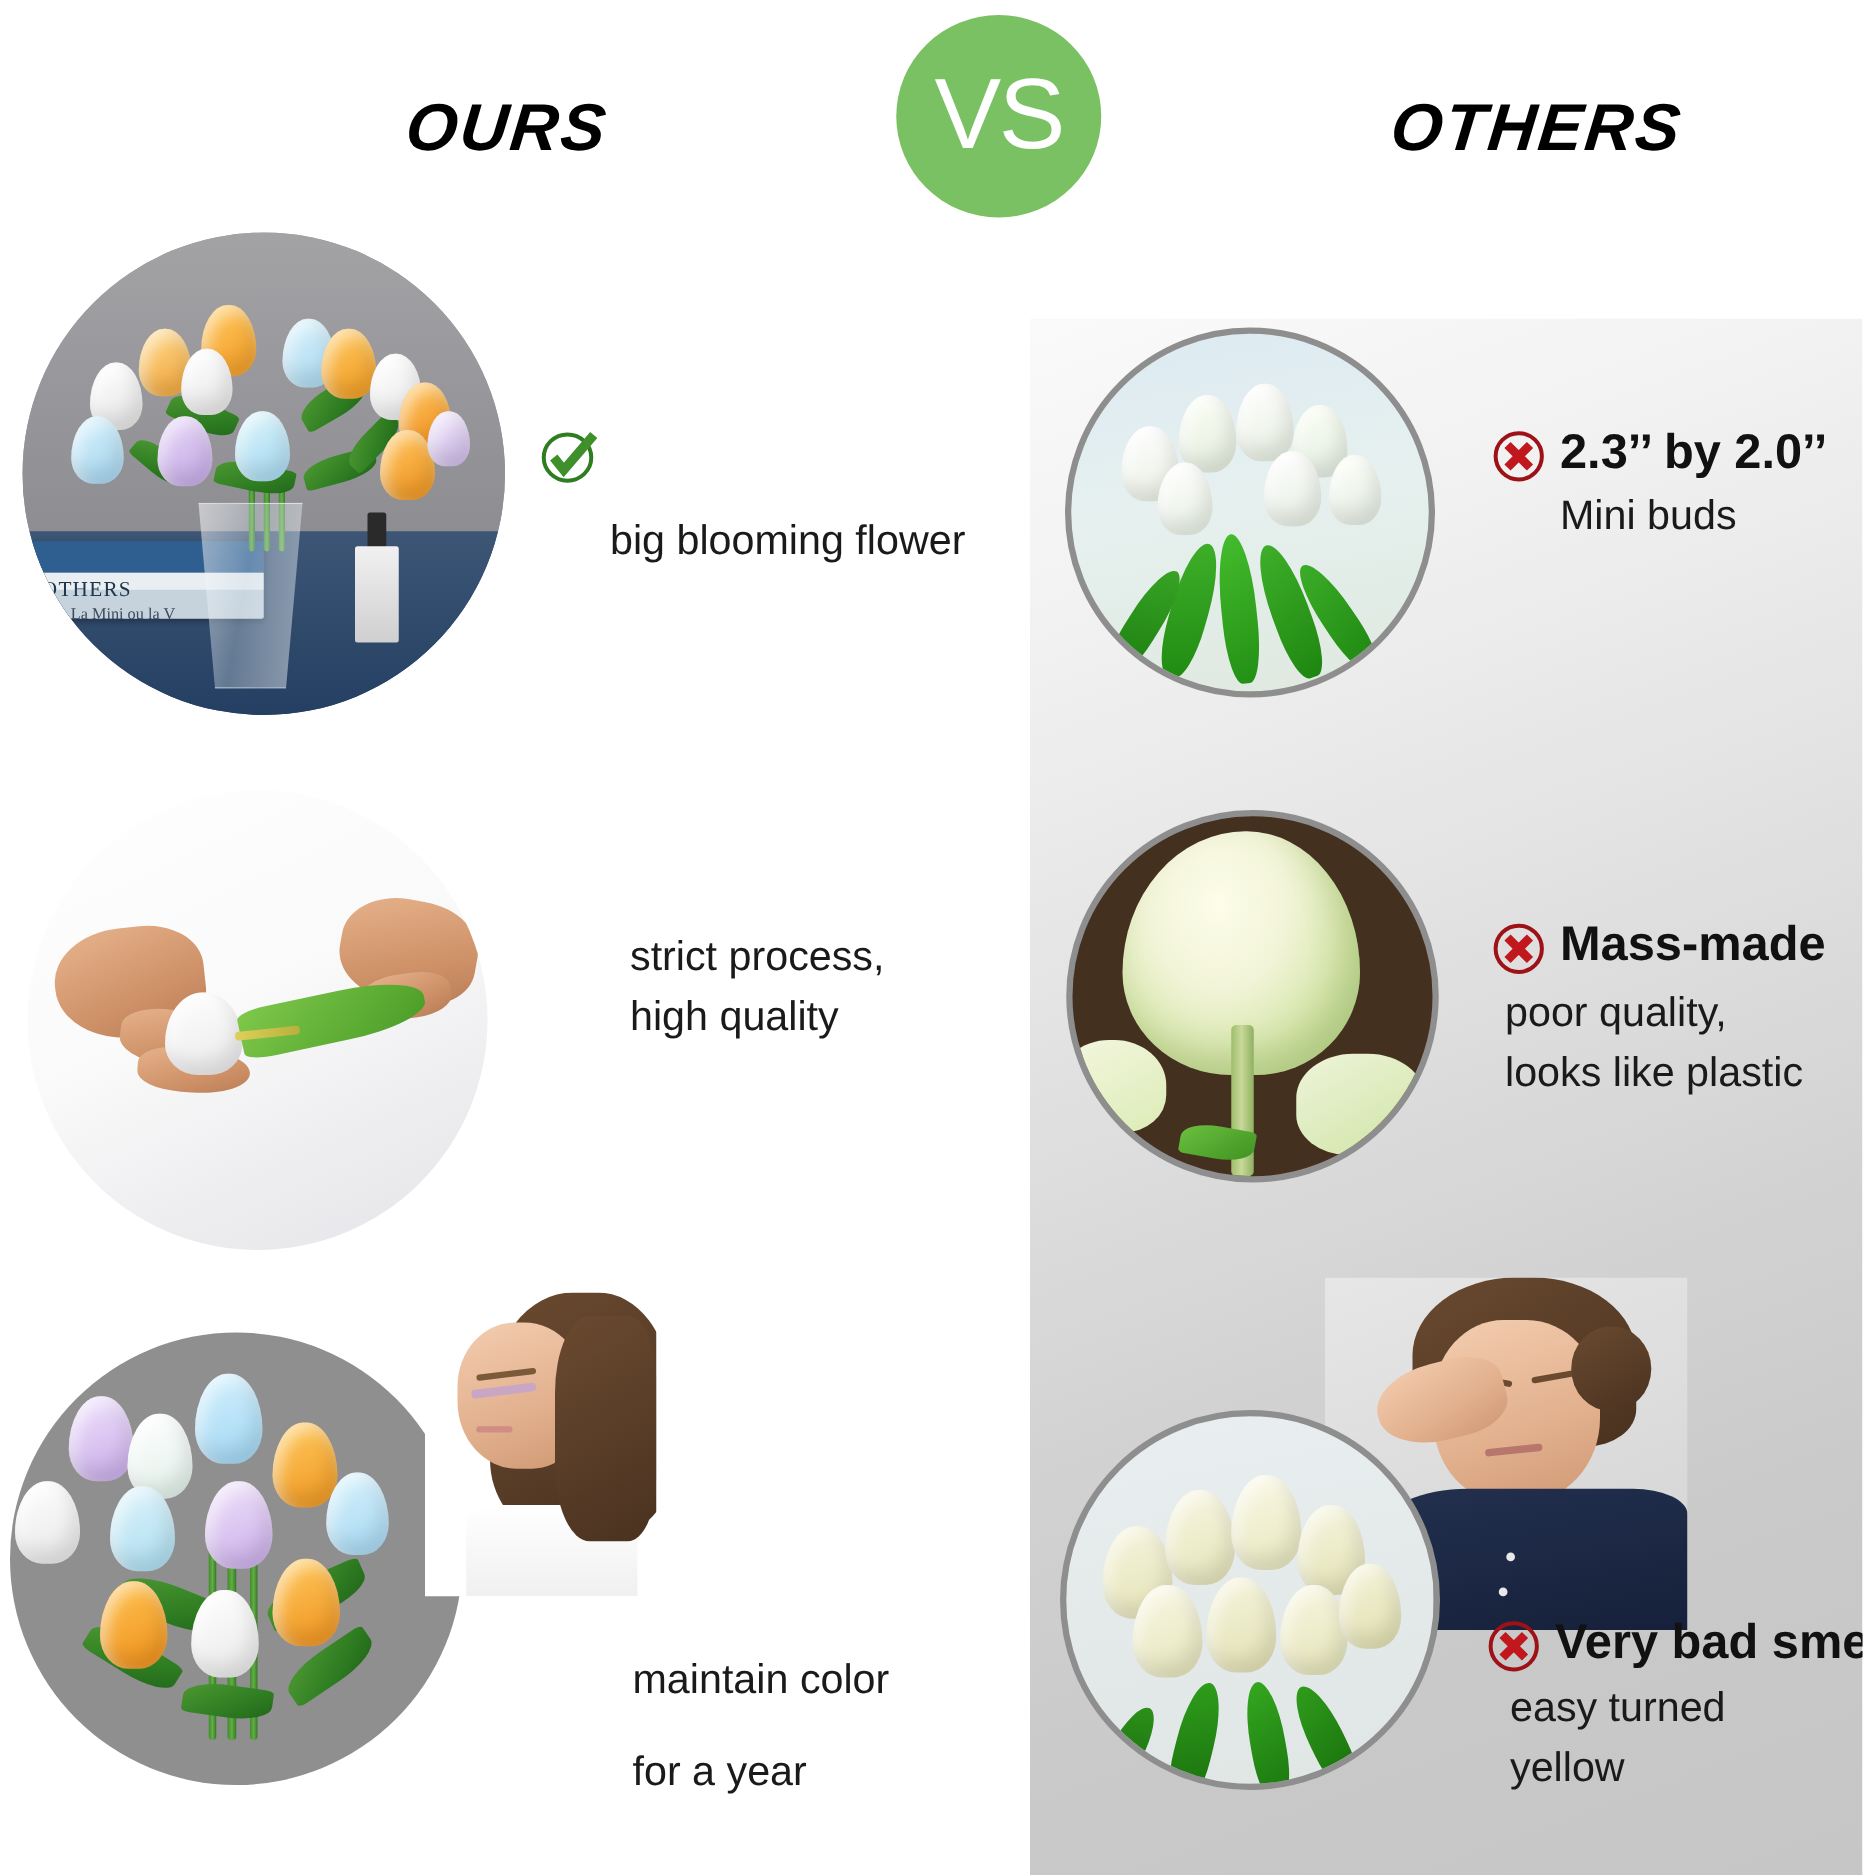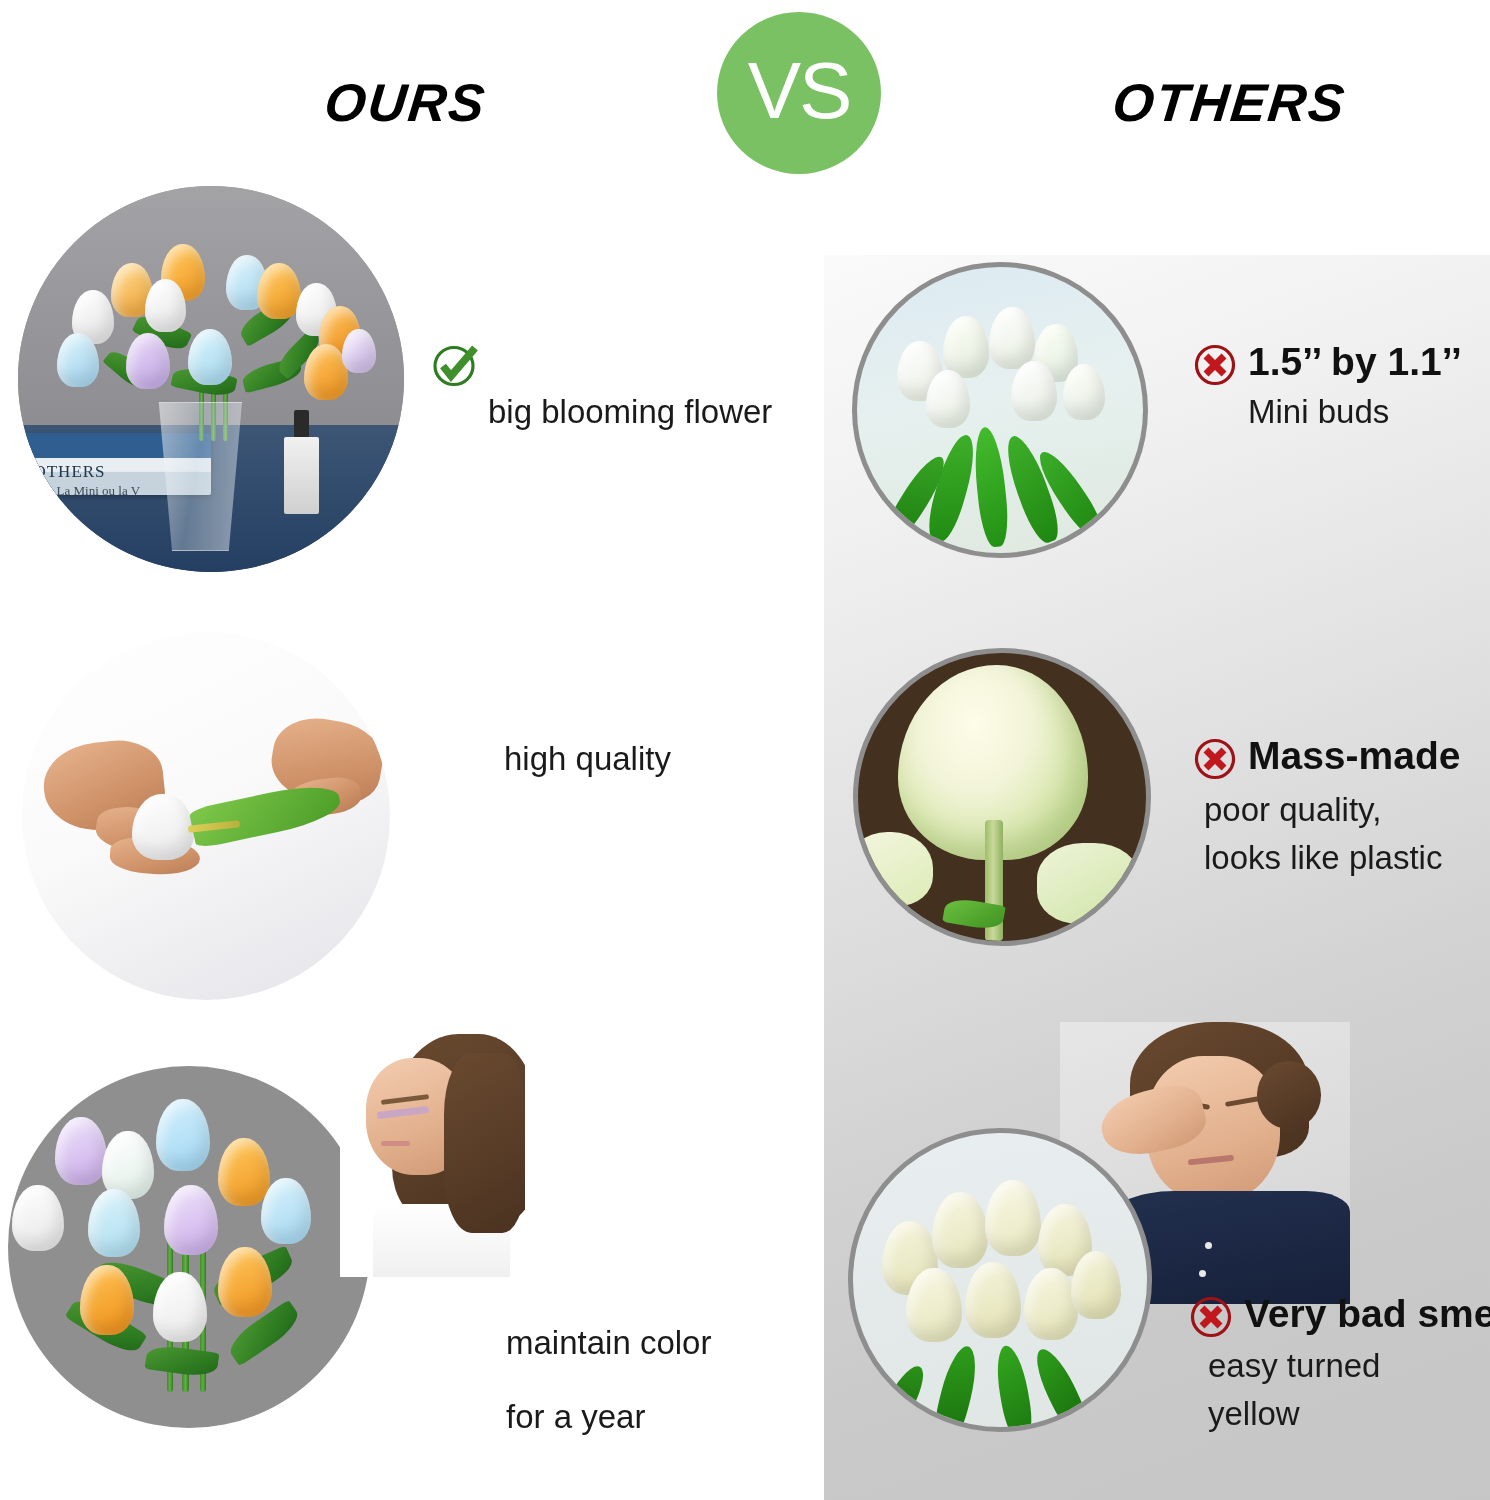--- a/index.html
+++ b/index.html
@@ -226,21 +226,21 @@
 
 <div class="feature" id="feat-ours-1" style="left:432px; top:340px;">
   <div class="feature-head">
     <span class="mark-icon">
       <svg width="46" height="46" viewBox="0 0 46 46" aria-hidden="true">
         <ellipse cx="22" cy="24" rx="19" ry="18.5" fill="none" stroke="#2e7d20" stroke-width="3.2"></ellipse>
         <path d="M11 24 L19 34 L43 6" fill="none" stroke="#3f8f2a" stroke-width="7.5" stroke-linecap="butt" stroke-linejoin="miter"></path>
       </svg>
     </span>
   </div>
-  <div class="feature-sub" style="margin-left:56px;">big blooming flower</div>
+  <div class="feature-sub" style="margin-left:56px;margin-top:20px;">big blooming flower</div>
 </div>
 
 <div class="photo-circle bordered" id="scene-others-1" style="left:852px; top:262px; width:296px; height:296px;">
   <div class="photo-inner">
     <div class="tulip" style="left:14%; top:26%; width:46px; height:60px; background:linear-gradient(160deg,#ffffff,#e9efe3);"></div>
     <div class="tulip" style="left:30%; top:17%; width:46px; height:62px; background:linear-gradient(160deg,#fcfff6,#e3ecdd);"></div>
     <div class="tulip" style="left:46%; top:14%; width:46px; height:62px; background:linear-gradient(160deg,#ffffff,#e6eee0);"></div>
     <div class="tulip" style="left:62%; top:20%; width:44px; height:58px; background:linear-gradient(160deg,#fbfff4,#e2ece0);"></div>
     <div class="tulip" style="left:24%; top:36%; width:44px; height:58px; background:linear-gradient(160deg,#ffffff,#e7efe2);"></div>
     <div class="tulip" style="left:54%; top:33%; width:46px; height:60px; background:linear-gradient(160deg,#ffffff,#e5ede1);"></div>
@@ -254,21 +254,21 @@
 </div>
 
 <div class="feature" id="feat-others-1" style="left:1192px; top:340px;">
   <div class="feature-head">
     <span class="mark-icon">
       <svg width="46" height="46" viewBox="0 0 46 46" aria-hidden="true">
         <circle cx="23" cy="23" r="18.5" fill="none" stroke="#9e1116" stroke-width="3.2"></circle>
         <path d="M14 14 L32 32 M32 14 L14 32" fill="none" stroke="#c0181d" stroke-width="7" stroke-linecap="butt"></path>
       </svg>
     </span>
-    <span class="feature-title">1.5’’ by 1.1’’</span>
+    <span class="feature-title">2.3’’ by 2.0’’</span>
   </div>
   <div class="feature-sub" style="margin-left:56px;">Mini buds</div>
 </div>
 
 <div class="photo-circle" id="scene-ours-2" style="left:22px; top:632px; width:368px; height:368px;">
   <div class="photo-inner">
 
     <div class="hand" style="left:6%; top:30%; width:120px; height:88px; border-radius:46% 40% 38% 50%; transform:rotate(-6deg);"></div>
     <div class="hand" style="left:20%; top:48%; width:96px; height:44px; border-radius:40% 50% 50% 40%; transform:rotate(8deg);"></div>
     <div class="hand" style="left:24%; top:56%; width:90px; height:36px; border-radius:40% 50% 50% 40%; transform:rotate(4deg);"></div>
@@ -277,20 +277,21 @@
     <div class="hand" style="left:72%; top:40%; width:74px; height:36px; border-radius:46% 40% 40% 46%; transform:rotate(-8deg);"></div>
 
     <div class="tulip" style="left:30%; top:44%; width:62px; height:66px; background:linear-gradient(160deg,#ffffff,#e9e9e9);"></div>
 
     <div class="leaf" style="left:46%; top:44%; width:150px; height:40px; border-radius:16% 44% 44% 16%; transform:rotate(-12deg); background:linear-gradient(140deg,#7fc84b,#4a9c27);"></div>
     <div class="stem" style="left:45%; top:52%; width:52px; height:7px; transform:rotate(-6deg); background:linear-gradient(90deg,#dcd05a,#b9b03c);"></div>
   </div>
 </div>
 
 <div class="feature" id="feat-ours-2" style="left:466px; top:735px;">
+  <div class="feature-sub" style="margin-left:38px; margin-top:6px;">strict process,</div>
   <div class="feature-sub" style="margin-left:38px;">high quality</div>
 </div>
 
 <div class="photo-circle bordered" id="scene-others-2" style="left:853px; top:648px; width:298px; height:298px;">
   <div class="photo-inner">
     <div style="position:absolute; left:14%; top:4%; width:66%; height:68%;
                 background:radial-gradient(ellipse at 40% 30%, #fdfde9 0%, #f2f4d8 35%, #d6e6ab 65%, #b9d98c 100%);
                 border-radius:52% 48% 44% 46% / 58% 58% 42% 42%;
                 box-shadow: inset -12px -16px 26px rgba(120,150,70,0.30);"></div>
     <div style="position:absolute; left:44%; top:58%; width:18px; height:42%;

